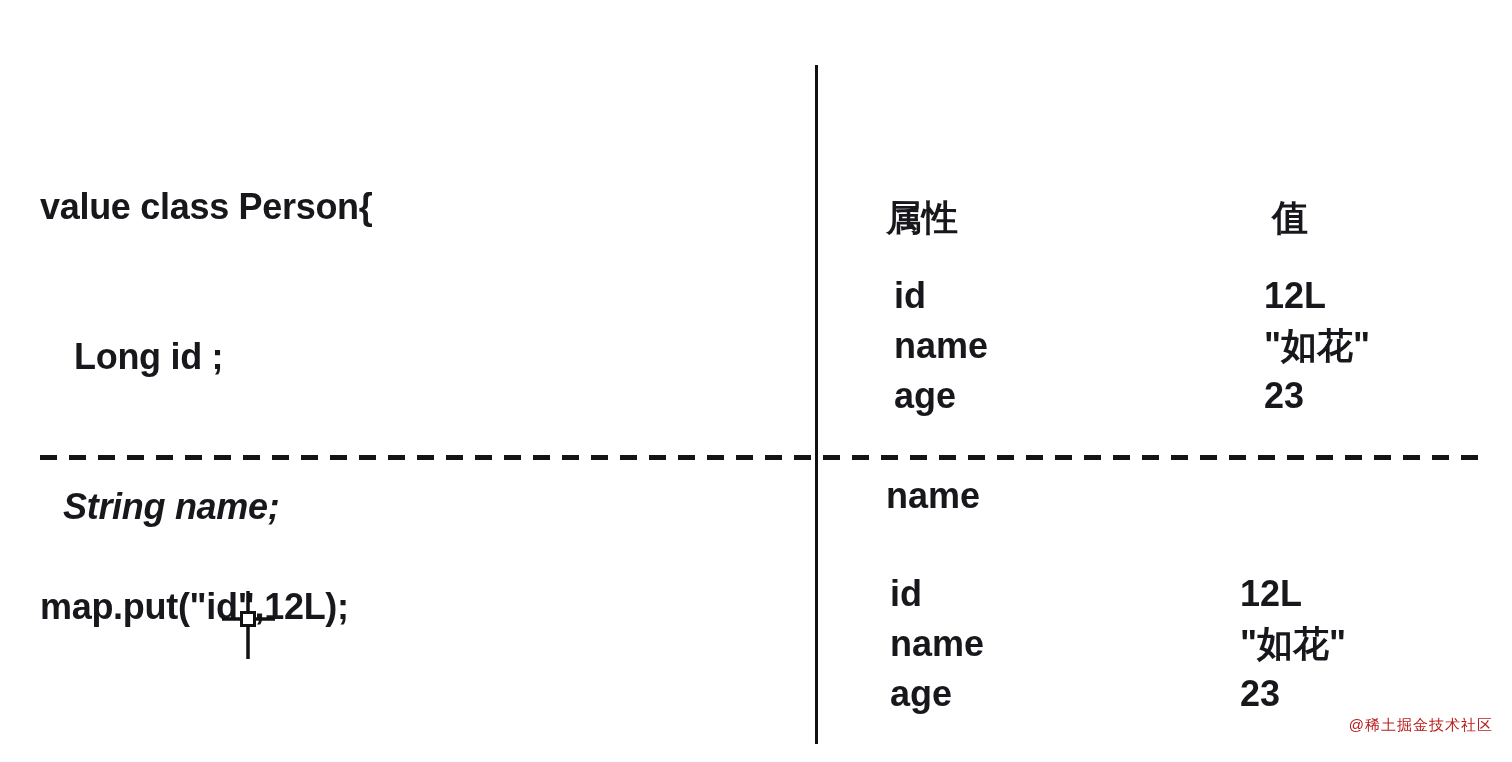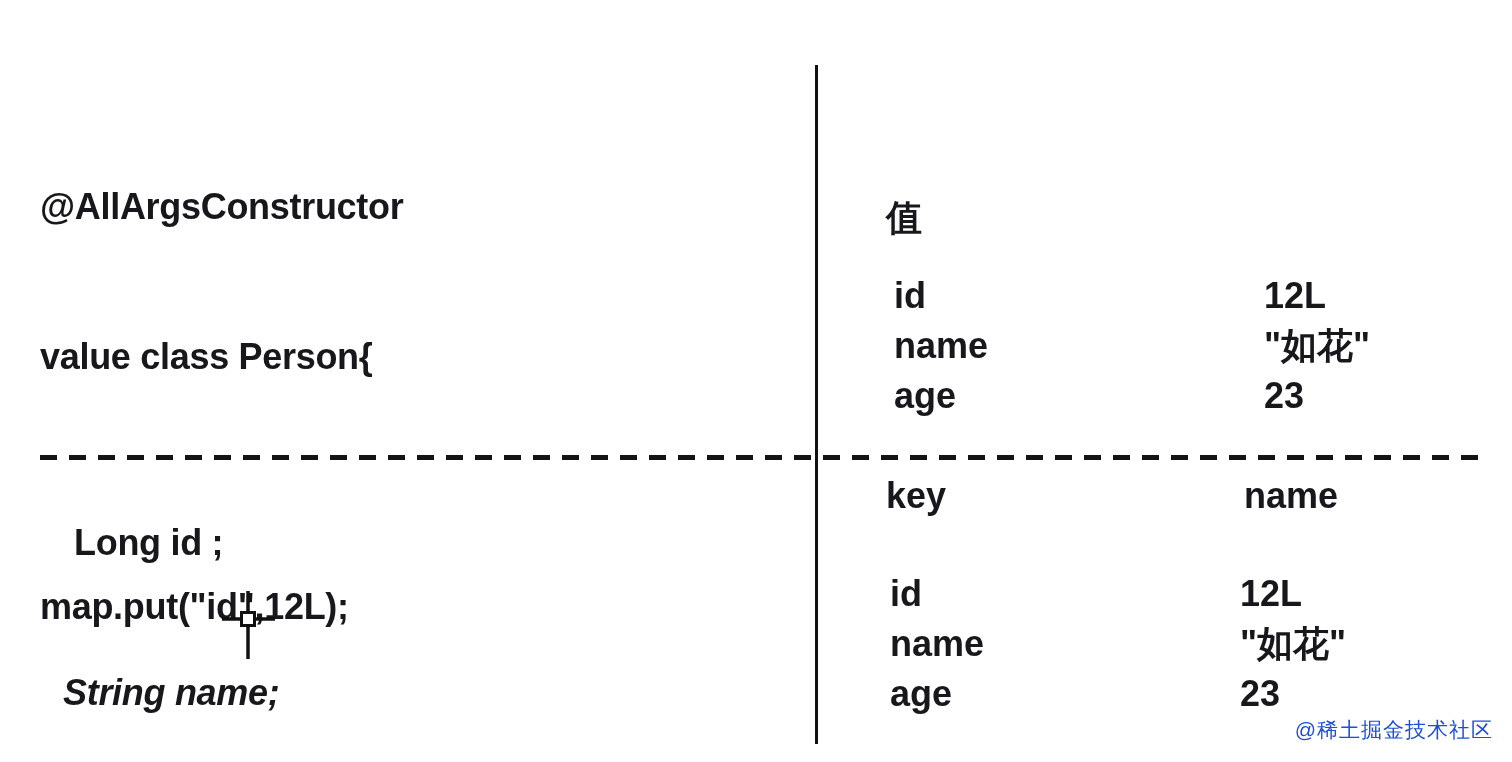--- a/index.html
+++ b/index.html
@@ -17,21 +17,21 @@
     position: absolute;
     left: 40px;
     font-size: 36px;
     font-weight: 700;
     line-height: 50px;
     letter-spacing: -0.3px;
     white-space: pre;
   }
   .code-top { top: 82px; }
   .code-bottom { top: 482px; }
-  .ind1 { padding-left: 34px; margin-top: 36px; }
+  .ind1 { padding-left: 34px; }
   .ind2 { padding-left: 23px; font-style: italic; }
 
   
   .vline {
     position: absolute;
     left: 815px; top: 65px;
     width: 3px; height: 679px;
     background: #111111;
   }
   .hdash {
@@ -68,71 +68,70 @@
     position: absolute;
     left: 221px; top: 588px;
     width: 56px; height: 74px;
     pointer-events: none;
   }
 
   
   .watermark {
     position: absolute;
     right: 19px; top: 716px;
-    font-size: 21px;
+    font-size: 15px;
     font-weight: 400;
-    color: #1d4ed8;
+    color: #b91c1c;
     letter-spacing: 1px;
   }
 </style>
 </head>
 <body>
 
 <div class="code-block code-top">
-  <div class="code-line">@AllArgsConstructor</div>
   <div class="code-line">value class Person{</div>
   <div class="code-line ind1">Long id ;</div>
   <div class="code-line ind2">String name;</div>
   
   
   
 </div>
 
 <div class="code-block code-bottom">
   <div class="code-line">map.put("id",12L);</div>
   
   
 </div>
 
 <div class="vline"></div>
 <div class="hdash"></div>
 
 <div class="tbl tbl-top">
   <div class="trow thead">
+    <span class="tlabel">属性</span>
     <span class="tvalue">值</span>
   </div>
   <div class="trows">
     <div class="trow">
       <span class="tlabel">id</span>
       <span class="tvalue">12L</span>
     </div>
     <div class="trow">
       <span class="tlabel">name</span>
       <span class="tvalue">"如花"</span>
     </div>
     <div class="trow">
       <span class="tlabel">age</span>
       <span class="tvalue">23</span>
     </div>
   </div>
 </div>
 
 <div class="tbl tbl-bottom">
   <div class="trow thead">
-    <span class="tlabel">key</span>
     <span class="tvalue">name</span>
   </div>
   <div class="trows">
     <div class="trow">
       <span class="tlabel">id</span>
       <span class="tvalue">12L</span>
     </div>
     <div class="trow">
       <span class="tlabel">name</span>
       <span class="tvalue">"如花"</span>

